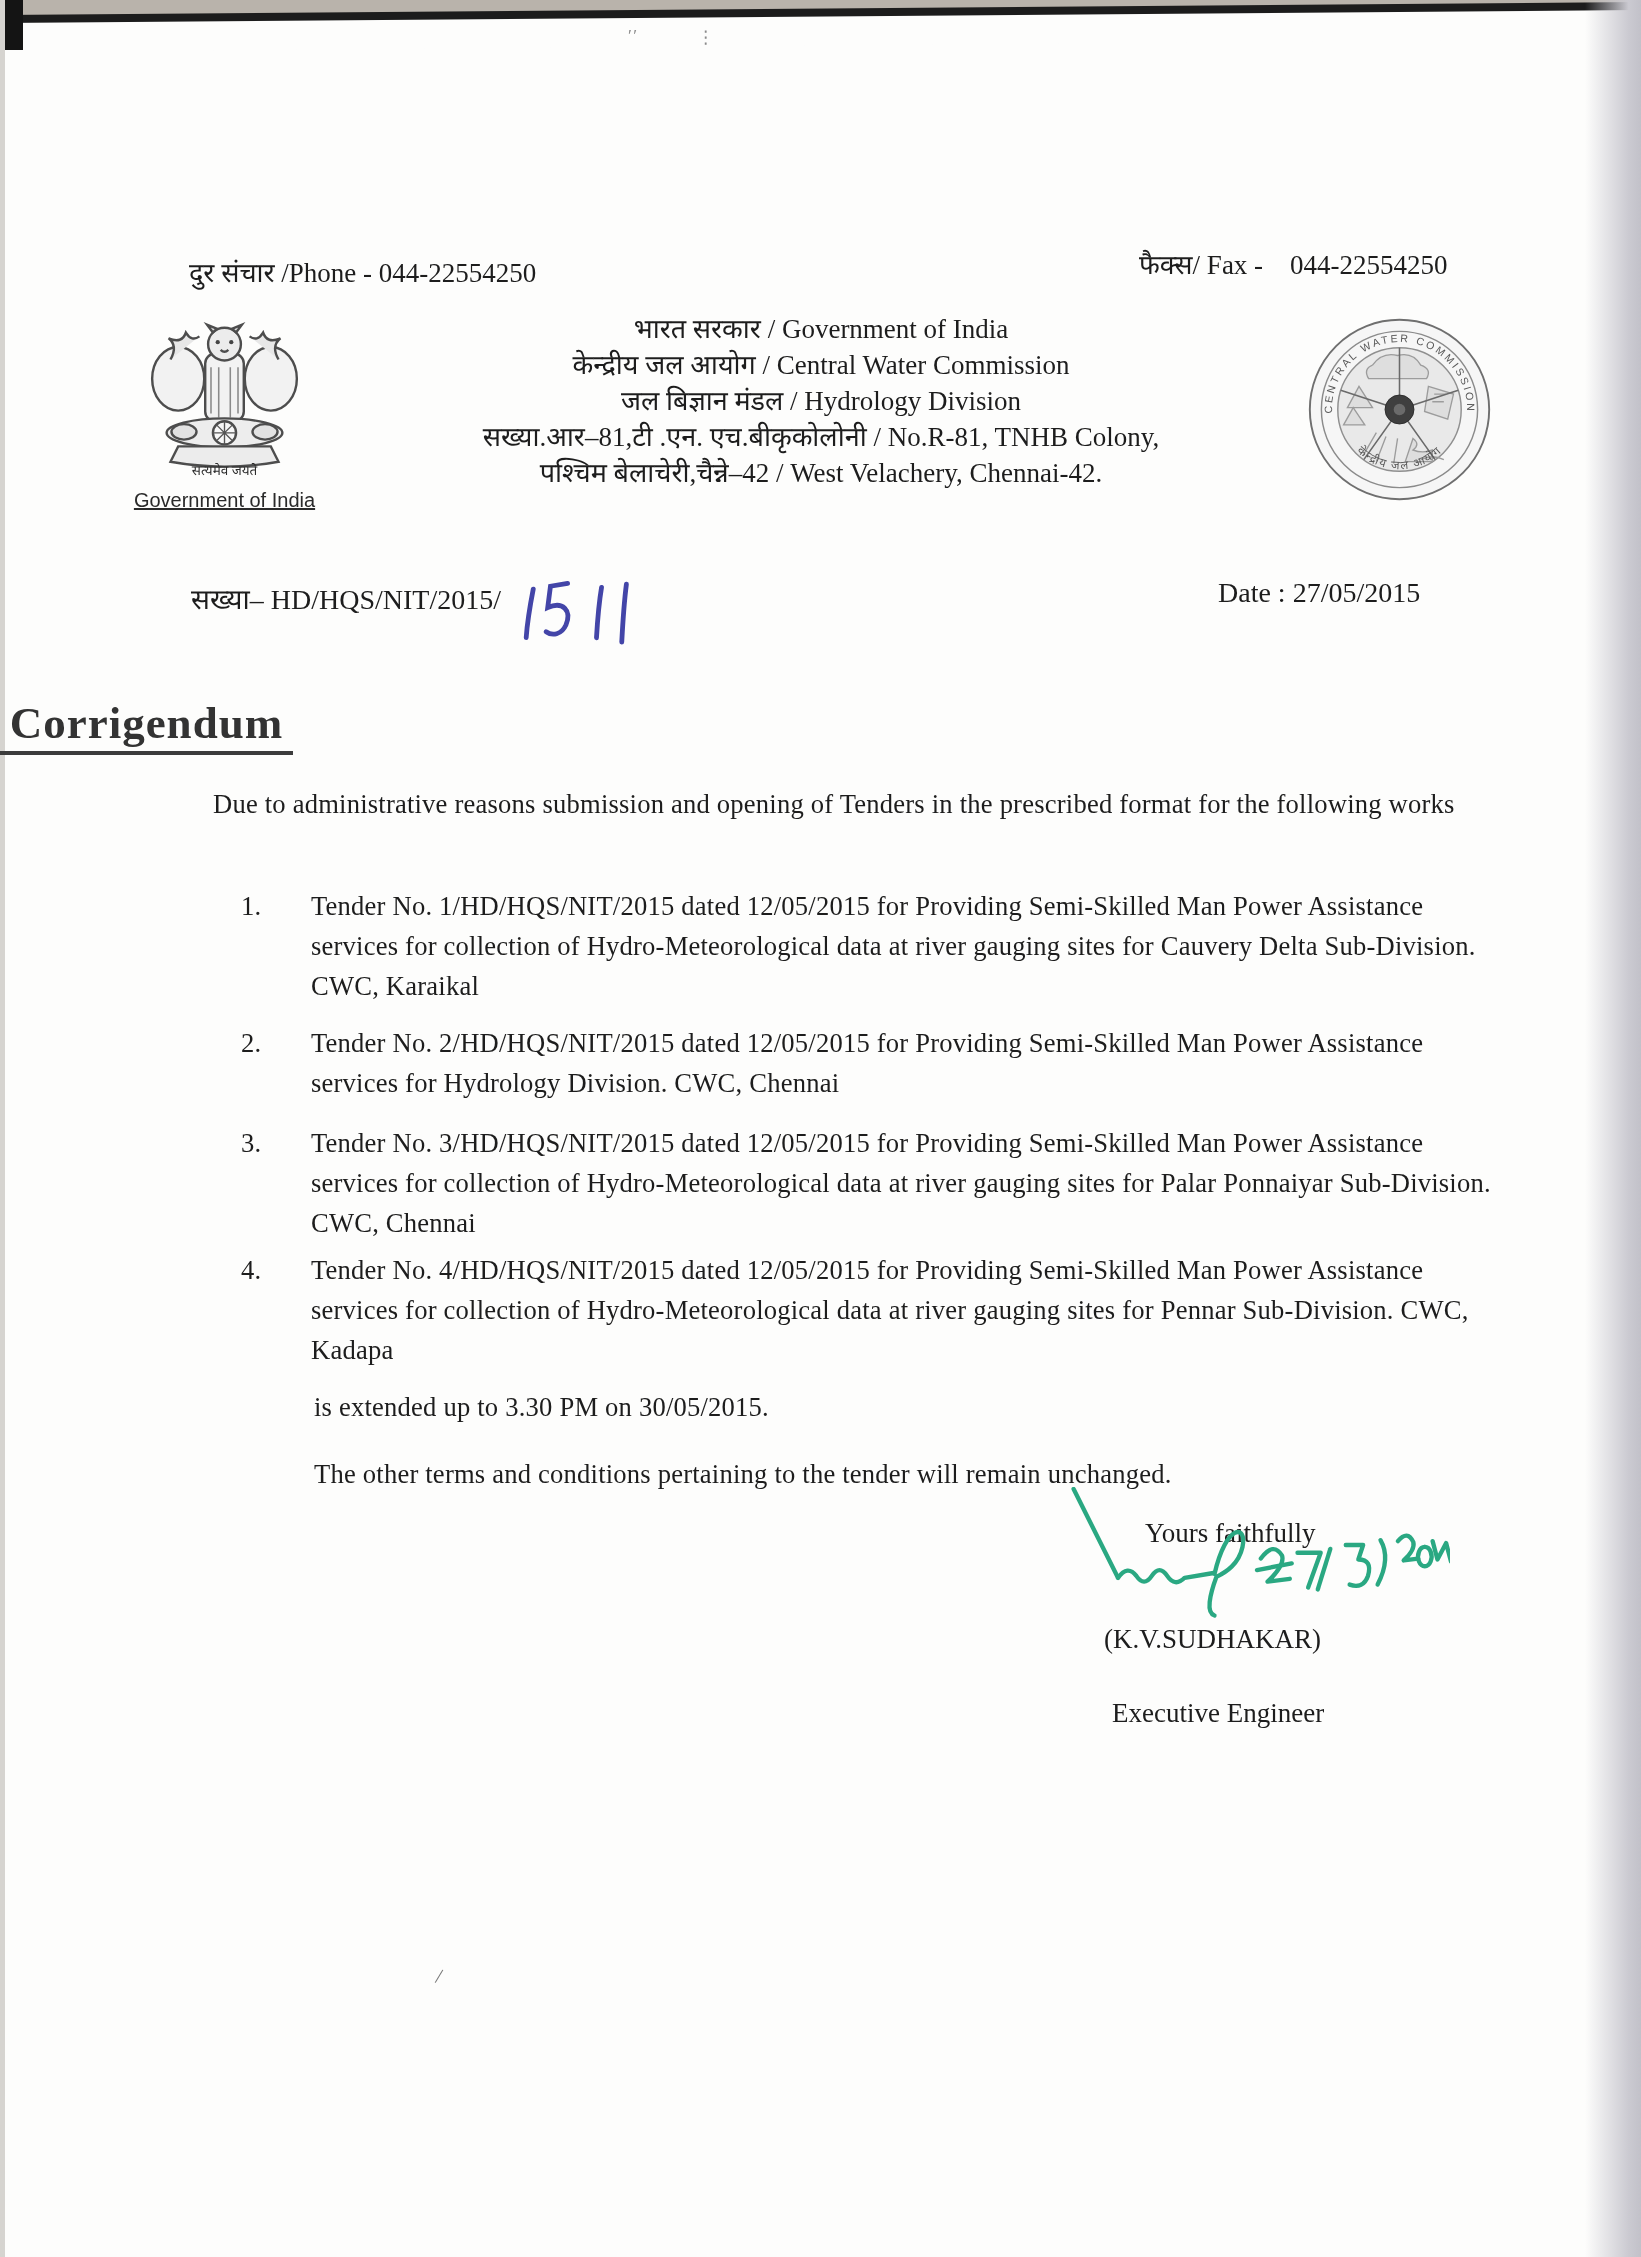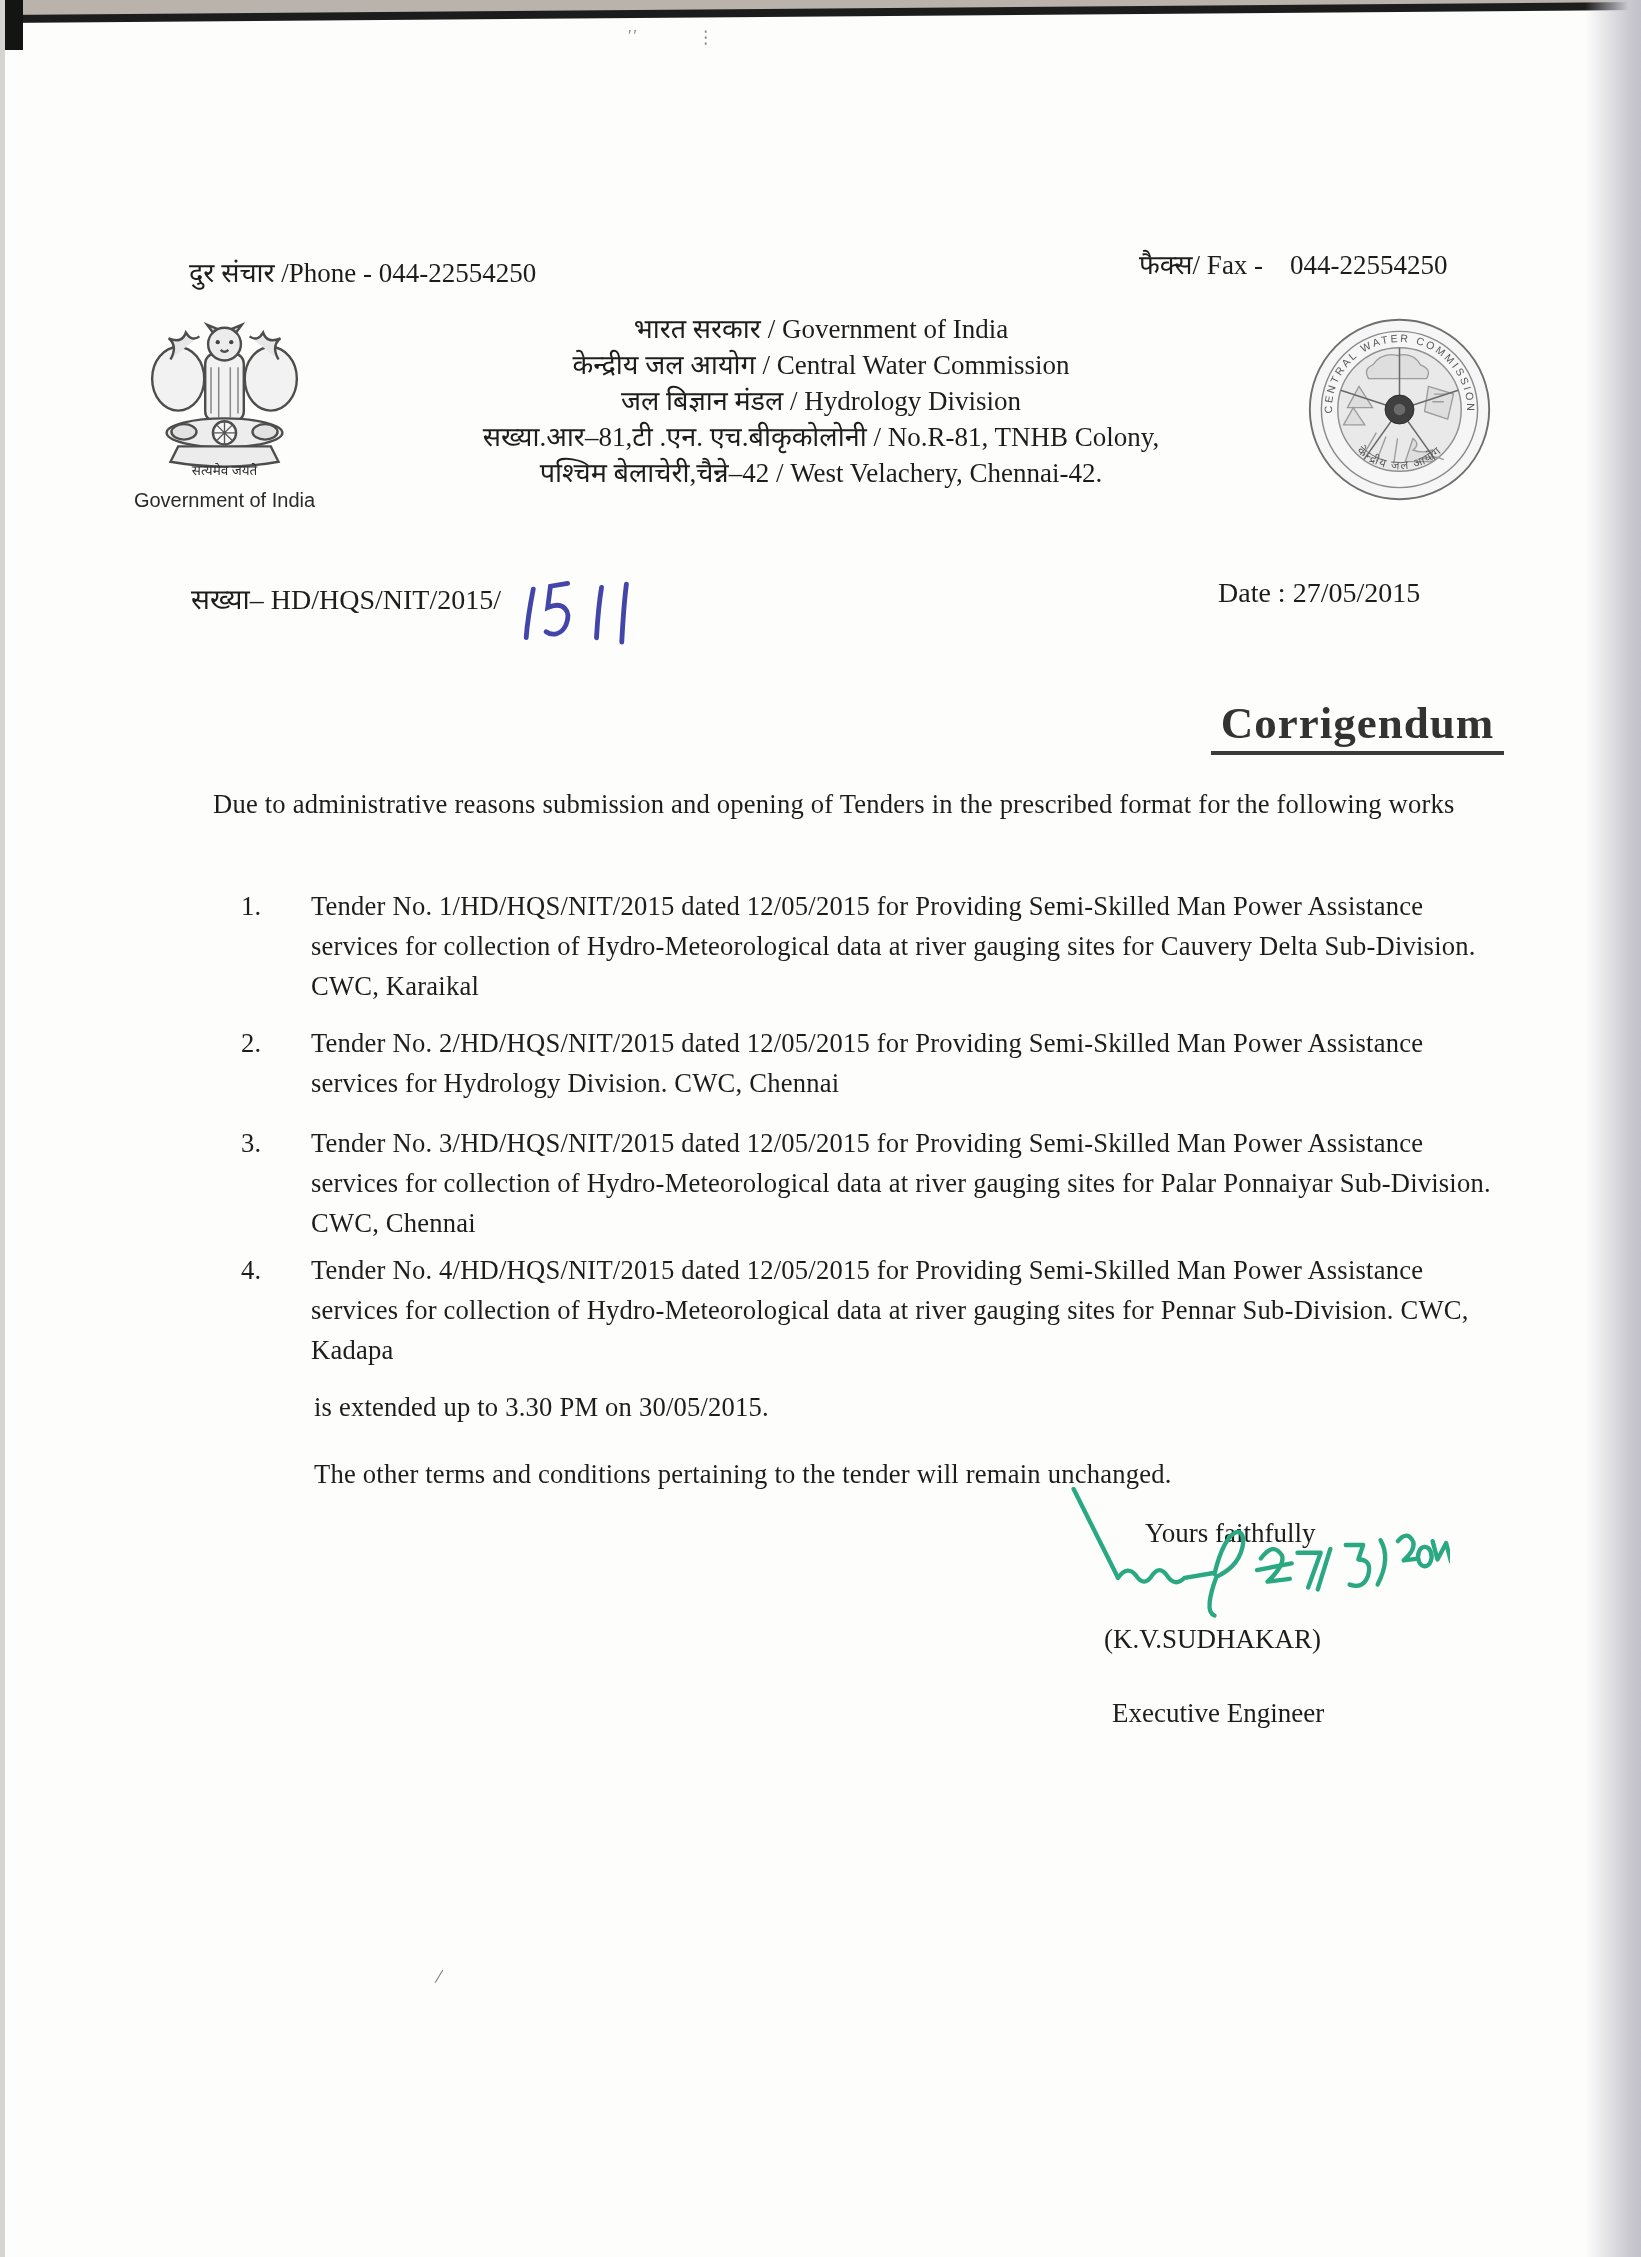--- a/index.html
+++ b/index.html
@@ -18,28 +18,28 @@
   .scan-right-edge{position:absolute;right:0;top:0;width:56px;height:2257px;
     background:linear-gradient(to right, rgba(180,180,188,0), #cbcad1 78%, #c2c1c9);}
   .scan-left-edge{position:absolute;left:0;top:0;width:4.8px;height:2257px;background:#d6d4d0;}
   .speck{position:absolute;color:#8a8a8a;font-size:17.4px;}
   
   .phone{position:absolute;left:189px;top:253px;font-size:27px;white-space:pre;}
   .fax{position:absolute;left:1139px;top:245px;font-size:27px;white-space:pre;}
   .org-block{position:absolute;left:290px;top:311px;width:1062px;text-align:center;
     font-size:27px;line-height:36px;}
   .emblem-wrap{position:absolute;left:124px;top:319px;width:201px;text-align:center;}
-  .emblem-caption{font-family:"Liberation Sans", sans-serif;font-size:20px;color:#2a2a2a;margin-top:1.9px;}
+  .emblem-caption{font-family:"Liberation Sans", sans-serif;font-size:20px;color:#2a2a2a;margin-top:1.9px;text-decoration:underline;}
   .seal-wrap{position:absolute;left:1305px;top:315px;width:189px;}
   
   .ref-line{position:absolute;left:191px;top:579px;font-size:28px;display:flex;align-items:flex-start;}
   .ref-hand{margin-left:9.7px;margin-top:-5.8px;}
   .date-line{position:absolute;left:1218px;top:577px;font-size:28px;text-align:center;}
   
-  .title-row{position:absolute;left:0;top:697px;width:1504px;text-align:right;}
+  .title-row{position:absolute;left:0;top:697px;width:1504px;text-align:left;}
   .title-text{font-size:45px;font-weight:bold;color:#333;letter-spacing:1px;
     border-bottom:4.8px solid #3c3c3c;padding:0 9.7px 2.9px 9.7px;}
   
   .para{position:absolute;font-size:26.6px;line-height:40px;letter-spacing:0.2px;margin-left:20px;}
   .intro{left:193px;top:784px;width:1294px;}
   .list-item{position:absolute;left:241px;width:1255px;font-size:26.6px;line-height:40px;letter-spacing:0.2px;}
   .list-item .num{position:absolute;left:0;top:0;}
   .list-item .txt{display:block;margin-left:70px;width:1197px;}
   .extension{left:294px;top:1387px;width:1159px;}
   .closing{left:294px;top:1454px;width:1207px;}

